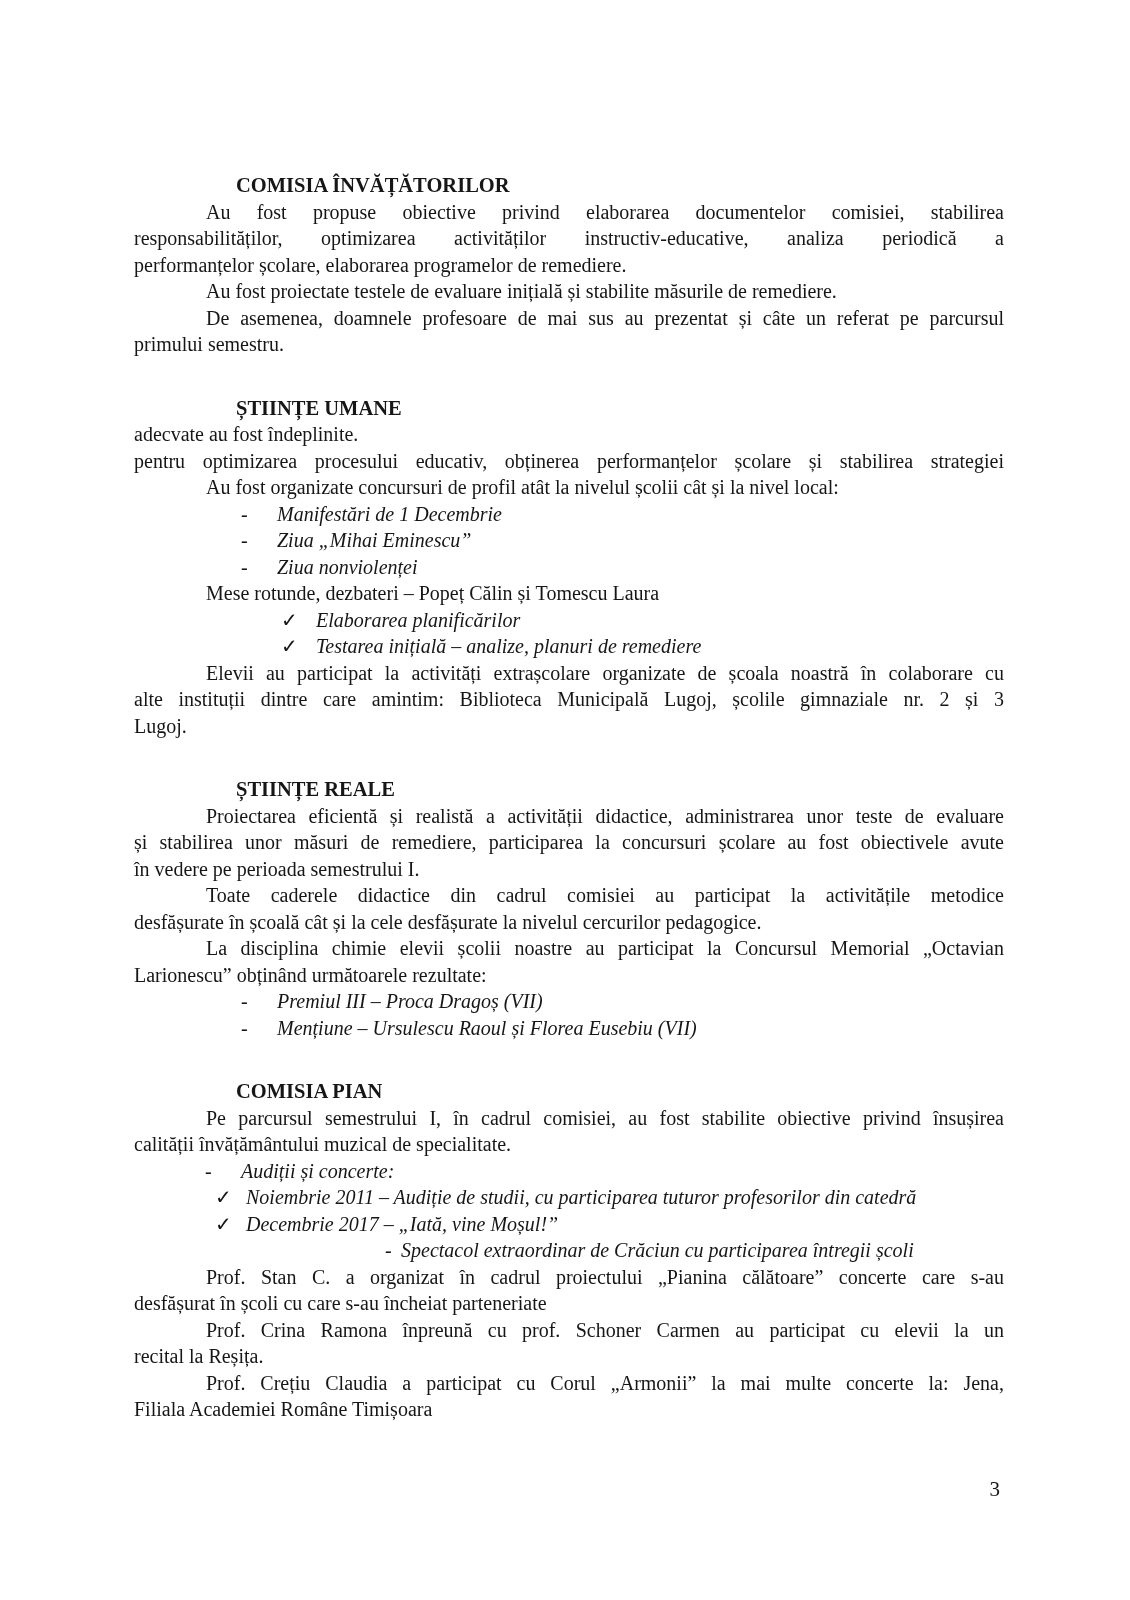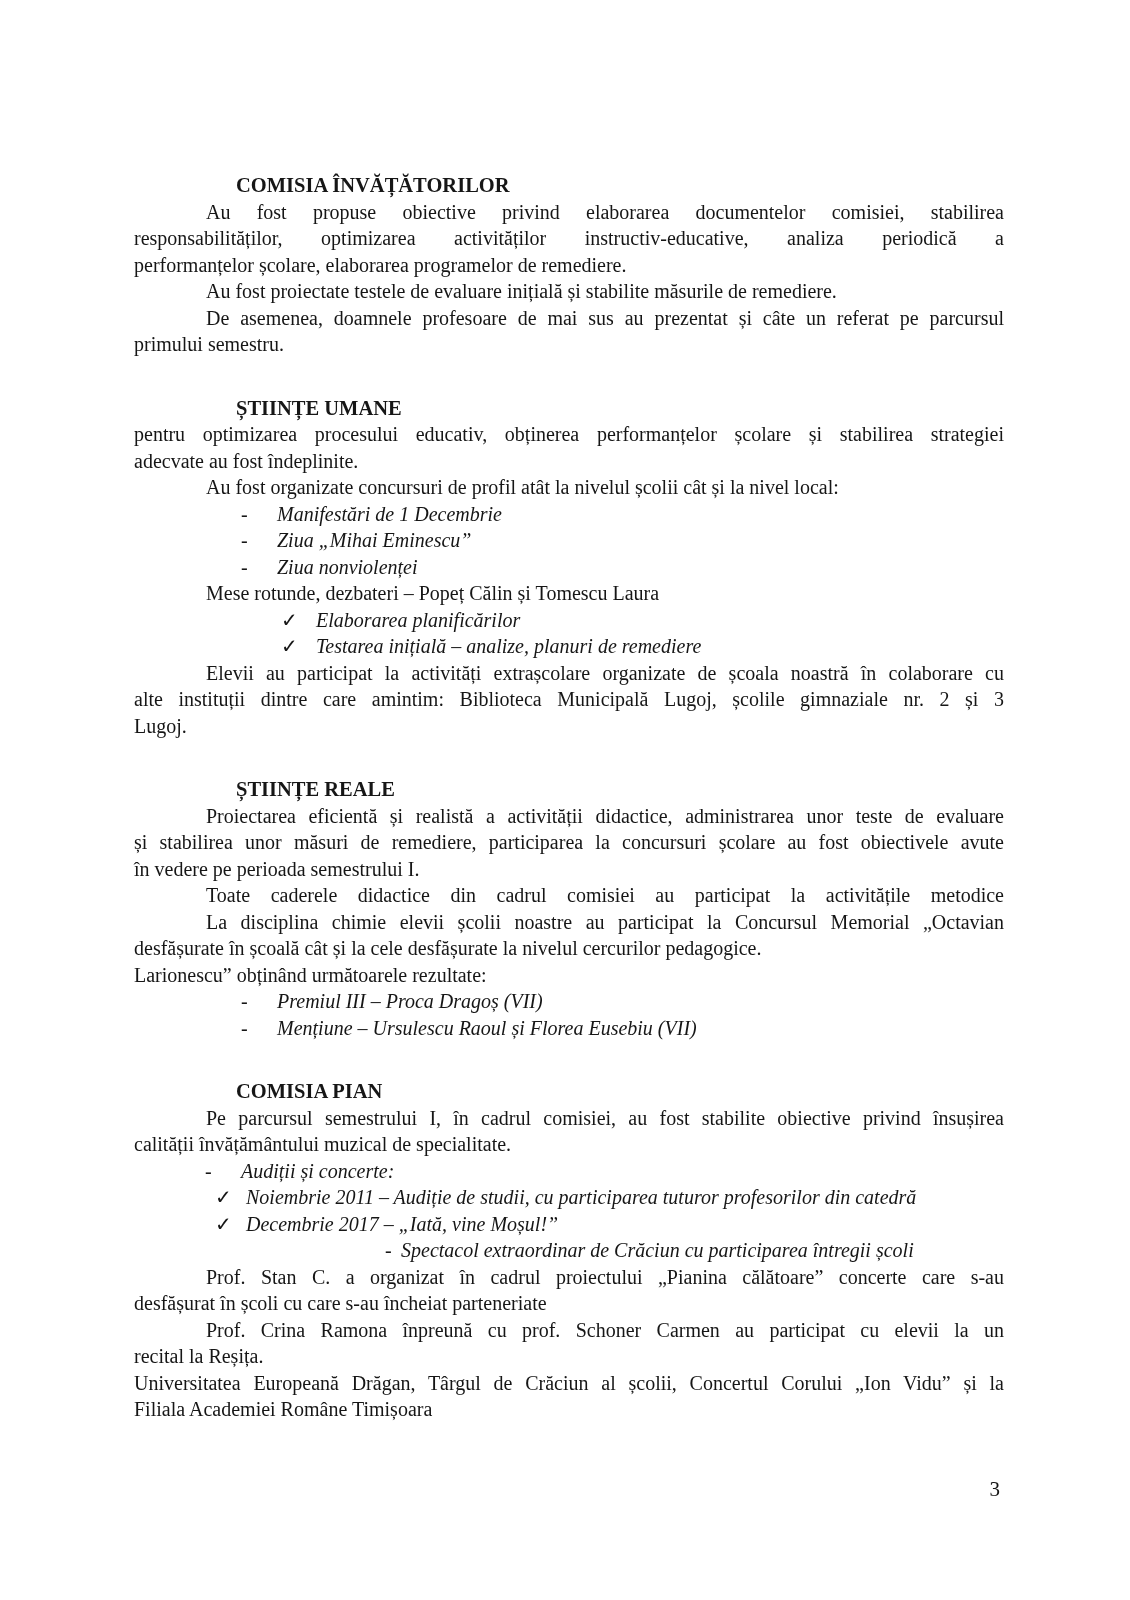--- a/index.html
+++ b/index.html
@@ -40,22 +40,22 @@
       <div class="heading">COMISIA ÎNVĂȚĂTORILOR</div>
       <div class="line ind j">Au fost propuse obiective privind elaborarea documentelor comisiei, stabilirea</div>
       <div class="line j">responsabilităților, optimizarea activităților instructiv-educative, analiza periodică a</div>
       <div class="line">performanțelor școlare, elaborarea programelor de remediere.</div>
       <div class="line ind">Au fost proiectate testele de evaluare inițială și stabilite măsurile de remediere.</div>
       <div class="line ind j">De asemenea, doamnele profesoare de mai sus au prezentat și câte un referat pe parcursul</div>
       <div class="line">primului semestru.</div>
     </section>
     <section class="section">
       <div class="heading">ȘTIINȚE UMANE</div>
+      <div class="line">adecvate au fost îndeplinite.</div>
       <div class="line j">pentru optimizarea procesului educativ, obținerea performanțelor școlare și stabilirea strategiei</div>
-      <div class="line">adecvate au fost îndeplinite.</div>
       <div class="line ind">Au fost organizate concursuri de profil atât la nivelul școlii cât și la nivel local:</div>
       <div class="li dash-a">
         <span class="marker">-</span>
         <span class="text">Manifestări de 1 Decembrie</span>
       </div>
       <div class="li dash-a">
         <span class="marker">-</span>
         <span class="text">Ziua „Mihai Eminescu”</span>
       </div>
       <div class="li dash-a">
@@ -74,22 +74,22 @@
       <div class="line ind j">Elevii au participat la activități extrașcolare organizate de școala noastră în colaborare cu</div>
       <div class="line j">alte instituții dintre care amintim: Biblioteca Municipală Lugoj, școlile gimnaziale nr. 2 și 3</div>
       <div class="line">Lugoj.</div>
     </section>
     <section class="section">
       <div class="heading">ȘTIINȚE REALE</div>
       <div class="line ind j">Proiectarea eficientă și realistă a activității didactice, administrarea unor teste de evaluare</div>
       <div class="line j">și stabilirea unor măsuri de remediere, participarea la concursuri școlare au fost obiectivele avute</div>
       <div class="line">în vedere pe perioada semestrului I.</div>
       <div class="line ind j">Toate caderele didactice din cadrul comisiei au participat la activitățile metodice</div>
+      <div class="line">desfășurate în școală cât și la cele desfășurate la nivelul cercurilor pedagogice.</div>
       <div class="line ind j">La disciplina chimie elevii școlii noastre au participat la Concursul Memorial „Octavian</div>
-      <div class="line">desfășurate în școală cât și la cele desfășurate la nivelul cercurilor pedagogice.</div>
       <div class="line">Larionescu” obținând următoarele rezultate:</div>
       <div class="li dash-a">
         <span class="marker">-</span>
         <span class="text">Premiul III – Proca Dragoș (VII)</span>
       </div>
       <div class="li dash-a">
         <span class="marker">-</span>
         <span class="text">Mențiune – Ursulescu Raoul și Florea Eusebiu (VII)</span>
       </div>
     </section>
@@ -110,17 +110,17 @@
         <span class="text">Decembrie 2017 – „Iată, vine Moșul!”</span>
       </div>
       <div class="li dash-c">
         <span class="marker">-</span>
         <span class="text">Spectacol extraordinar de Crăciun cu participarea întregii școli</span>
       </div>
       <div class="line ind j">Prof. Stan C. a organizat în cadrul proiectului „Pianina călătoare” concerte care s-au</div>
       <div class="line">desfășurat în școli cu care s-au încheiat parteneriate</div>
       <div class="line ind j">Prof. Crina Ramona înpreună cu prof. Schoner Carmen au participat cu elevii la un</div>
       <div class="line">recital la Reșița.</div>
-      <div class="line j">Universitatea Europeană Drăgan, Târgul de Crăciun al școlii, Concertul Corului „Ion Vidu” și la</div>
+      <div class="line ind j">Prof. Crețiu Claudia a participat cu Corul „Armonii” la mai multe concerte la: Jena,</div>
       <div class="line">Filiala Academiei Române Timișoara</div>
     </section>
   </div>
 <div class="page-number">3</div>
 
 </body></html>

